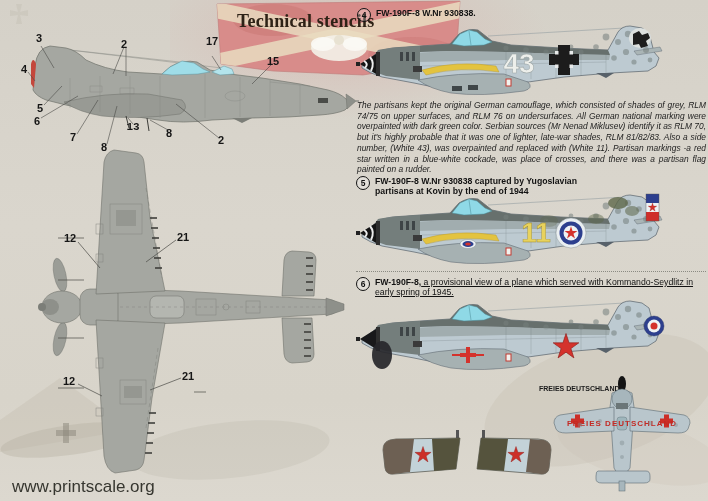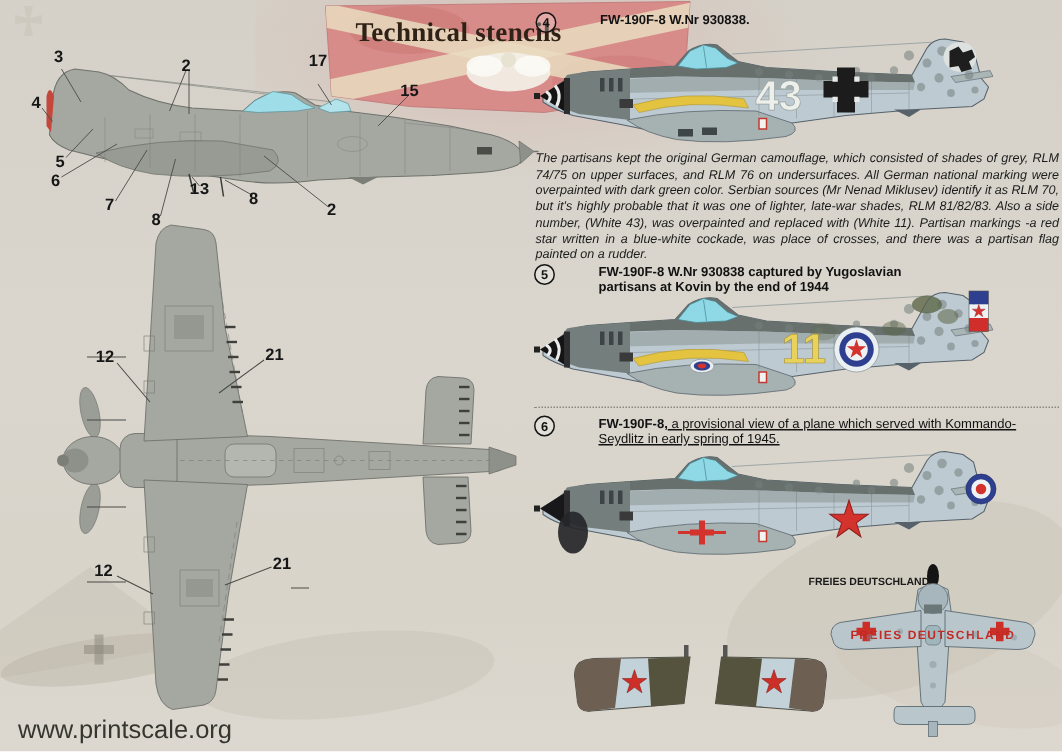--- a/index.html
+++ b/index.html
@@ -9,21 +9,21 @@
   .abs{position:absolute;}
   .pink-glow{left:170px;top:-20px;width:380px;height:140px;pointer-events:none;
      background:radial-gradient(ellipse at 45% 40%, rgba(214,140,138,.28), rgba(214,140,138,0) 70%);}
   .title{left:237px;top:11px;font-family:"Liberation Serif",serif;font-weight:bold;
          font-size:18px;color:#2e2216;letter-spacing:.2px;}
   .callout{font-weight:bold;font-size:11px;color:#161616;transform:translate(-50%,-50%);}
   .entry-head{display:flex;gap:5px;align-items:flex-start;color:#121212;}
   .badge{flex:0 0 auto;width:12px;height:12px;border:1.3px solid #141414;border-radius:50%;
          display:flex;align-items:center;justify-content:center;font-size:8.5px;font-weight:bold;
          background:rgba(255,255,255,.25);margin-top:0px;}
-  .htext{font-size:8.7px;font-weight:bold;line-height:9.8px;padding-top:1px;margin-left:24px;}
+  .htext{font-size:8.7px;font-weight:bold;line-height:9.8px;padding-top:1px;}
   .desc{left:357px;top:100px;width:349px;font-size:8.4px;line-height:10.7px;color:#1c1c1c;
         text-align:justify;font-style:italic;}
   .dotted-sep{left:356px;top:271px;width:350px;border-top:1.5px dotted #8a8a82;}
   .freies-label{left:539px;top:385px;font-size:7px;font-weight:bold;color:#1a1a1a;letter-spacing:0px;}
   .website{left:12px;top:477px;font-size:17px;color:#36362f;}
   svg{display:block;}
 </style>
 </head>
 <body>
 

